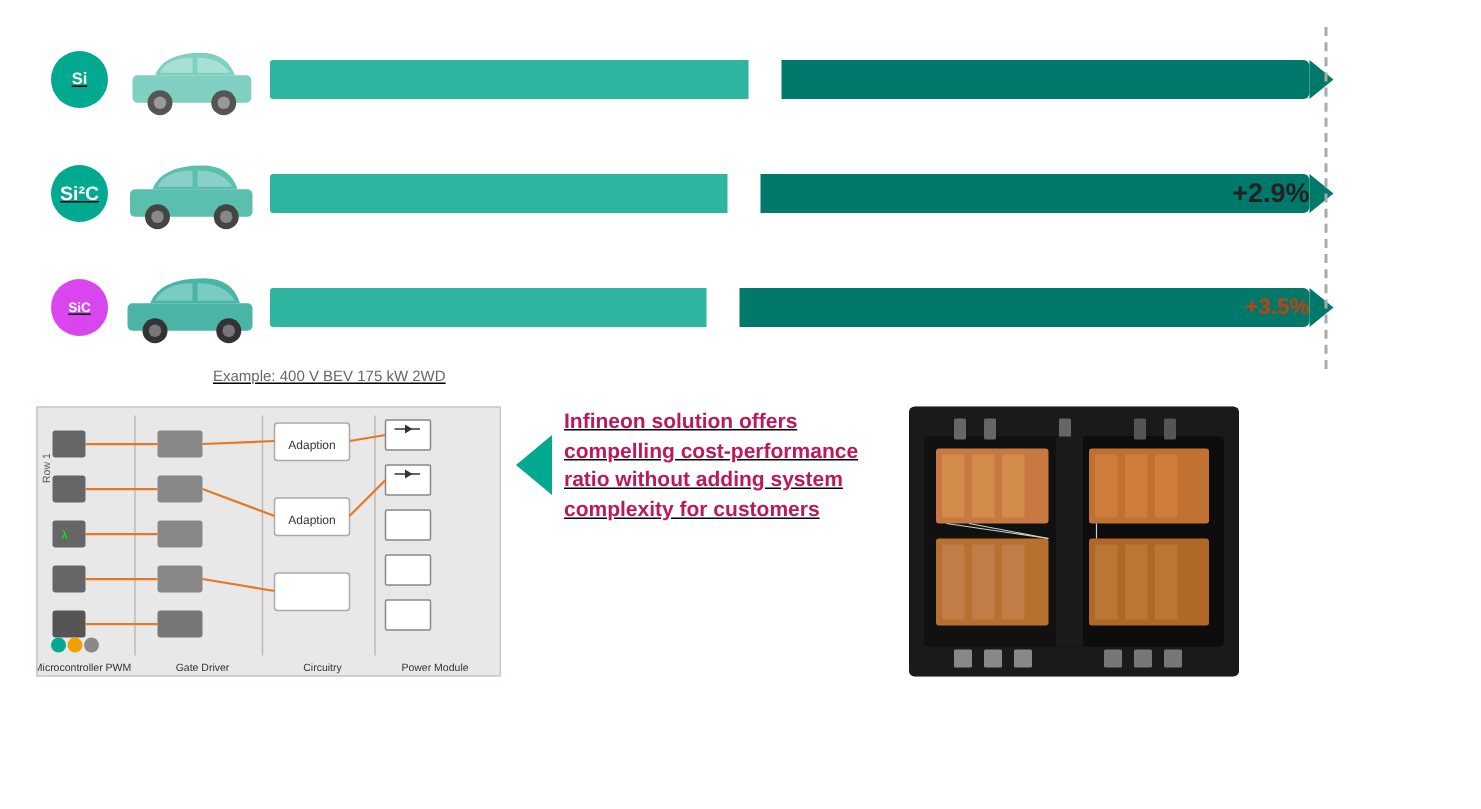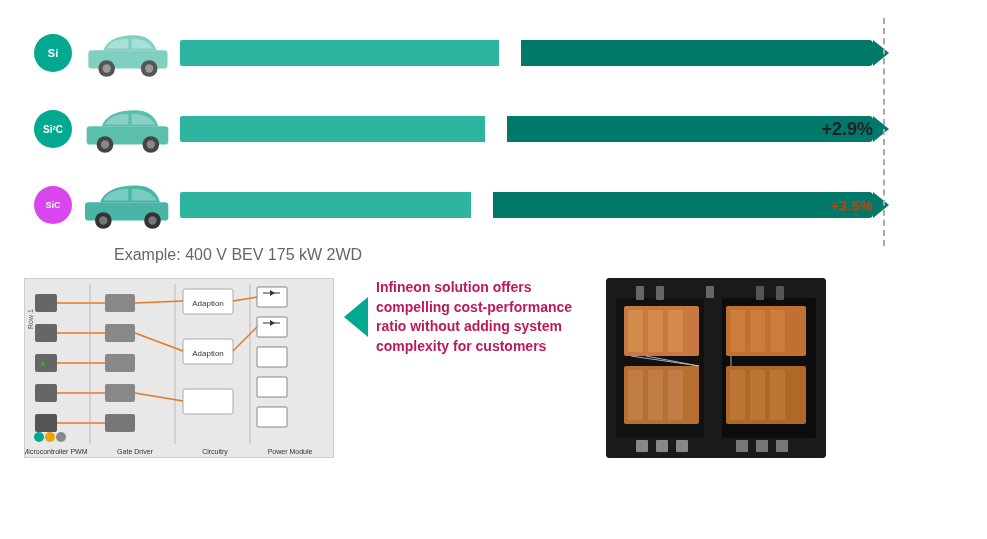--- a/index.html
+++ b/index.html
@@ -8,20 +8,21 @@
       background: #ffffff;
       width: 987px;
       min-height: 539px;
       overflow: hidden;
     }
 
     .main-container {
       width: 987px;
       background: #fff;
       padding: 18px 24px 12px 24px;
+      text-decoration: underline;
     }
 
     
     .top-section {
       display: flex;
       flex-direction: column;
       gap: 0px;
       margin-bottom: 6px;
       padding: 0 10px;
     }
@@ -44,23 +45,23 @@
       font-size: 11px;
       font-weight: bold;
       color: white;
       flex-shrink: 0;
       margin-right: 8px;
     }
     .badge-green { background: #00a98f; }
     .badge-orange { background: #d946ef; }
 
     .example-text {
-      font-size: 16px;
+      font-size: 10px;
       color: #666;
-      margin-left: 80px;
+      margin-left: 108px;
       margin-bottom: 8px;
     }
 
     
     .bottom-section {
       display: flex;
       gap: 10px;
       align-items: flex-start;
       margin-top: 4px;
     }
@@ -166,21 +167,21 @@
           <div style="height:26px; width:46%; background:#2db5a0; border-radius:2px 0 0 2px; flex-shrink:0;"></div>
           <div style="width:22px; flex-shrink:0;"></div>
           <div style="height:26px; flex:1; background:#00796b; border-radius:0 4px 4px 0; position:relative;">
             <div style="position:absolute; right:-16px; top:50%; transform:translateY(-50%); width:0; height:0; border-top:13px solid transparent; border-bottom:13px solid transparent; border-left:16px solid #00796b;"></div>
           </div>
         </div>
       </div>
 
       <div class="car-row">
         <div class="badge badge-green">
-          <span style="font-size:10px; line-height:1.1; text-align:left;">Si²C</span>
+          <span style="font-size:13px; line-height:1.1; text-align:left;">Si²C</span>
         </div>
         <svg class="car-svg" viewBox="0 0 120 60">
           <g fill="#5abfad">
             <rect x="8" y="26" width="98" height="22" rx="4"></rect>
             <path d="M26 26 Q33 7 66 7 Q88 7 94 26 Z" fill="#5abfad"></path>
             <path d="M30 24 Q36 11 58 11 L58 24 Z" fill="#9dd8d0" opacity="0.7"></path>
             <path d="M62 11 Q82 11 90 24 L62 24 Z" fill="#9dd8d0" opacity="0.7"></path>
             <circle cx="30" cy="48" r="10" fill="#444"></circle>
             <circle cx="30" cy="48" r="5" fill="#888"></circle>
             <circle cx="85" cy="48" r="10" fill="#444"></circle>

